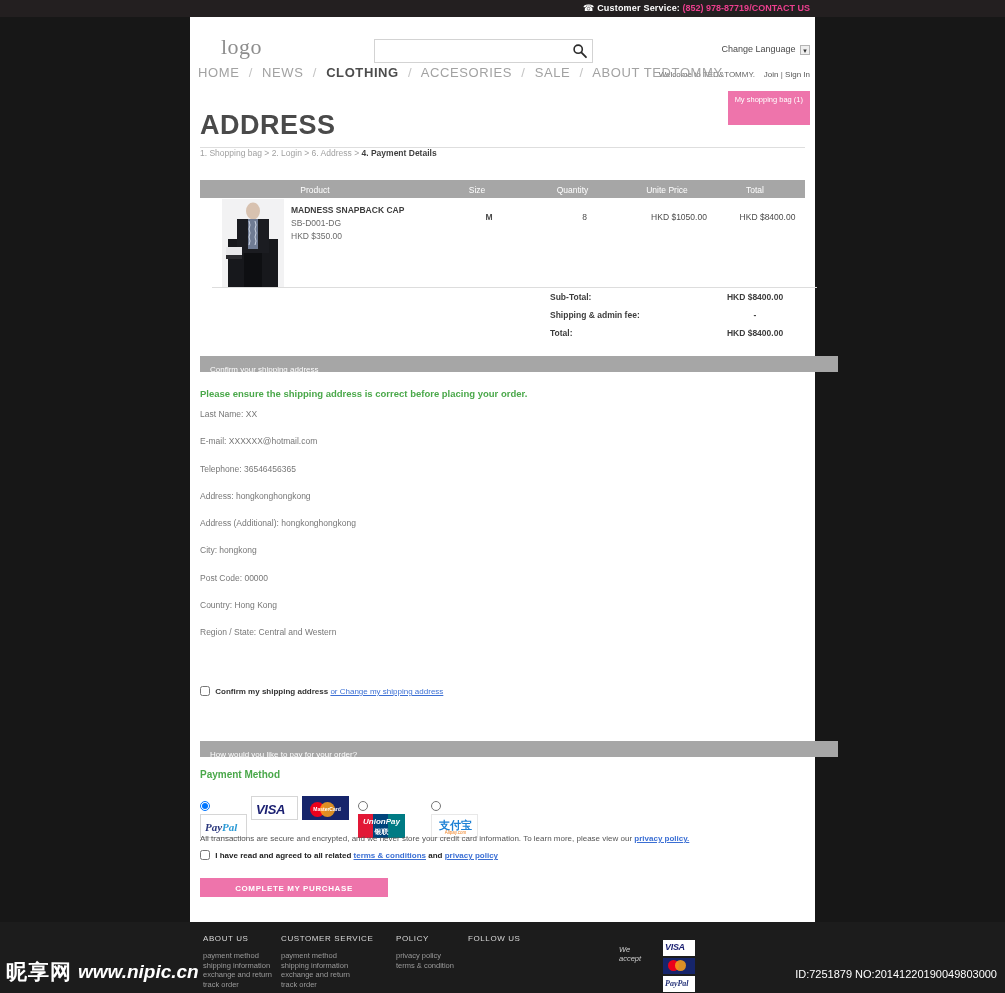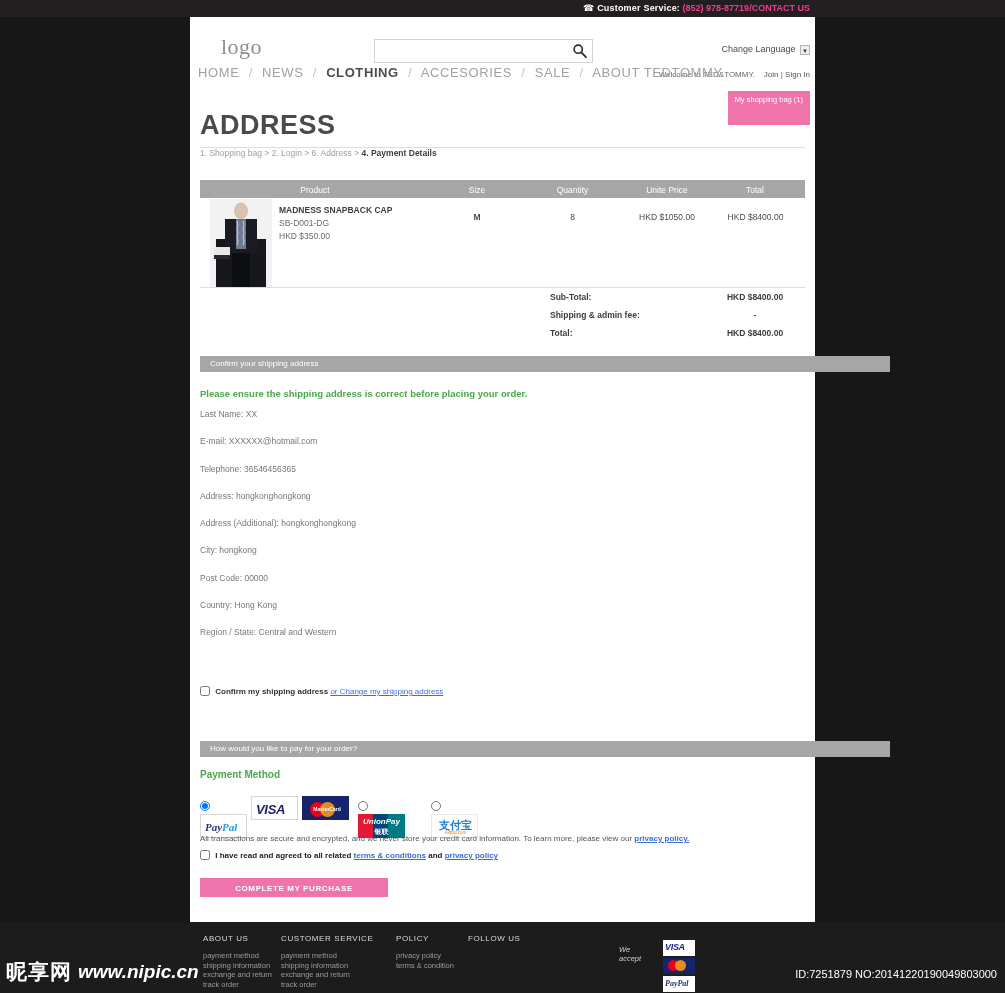--- a/index.html
+++ b/index.html
@@ -114,21 +114,21 @@
     color: #ffffff; font-size: 8.5px;
   }
   .tbl-head div { position: absolute; top: 5px; text-align: center; }
   .th-prod { left: 80px; width: 70px; }
   .th-size { left: 252px; width: 50px; }
   .th-qty  { left: 345px; width: 55px; }
   .th-unit { left: 432px; width: 70px; }
   .th-tot  { left: 525px; width: 60px; }
 
   .tbl-body {
-    position: absolute; left: 10px; top: 181px;
+    position: absolute; left: 22px; top: 181px;
     width: 605px; height: 90px;
     border-bottom: 1px solid #dddddd;
   }
   .prodimg {
     position: absolute; left: 10px; top: 1px;
     width: 62px; height: 88px; overflow: hidden;
     background: #f3f3f4;
   }
   .prodinfo { position: absolute; left: 79px; top: 7px; }
   .prodinfo .pname { font-size: 8.5px; font-weight: bold; color: #3d3d3d; }
@@ -141,23 +141,23 @@
   .c-tot  { left: 523px; width: 65px; }
 
   
   .totals { position: absolute; left: 10px; top: 275px; width: 605px; }
   .trow { position: relative; height: 18px; font-size: 8.5px; }
   .trow .lbl { position: absolute; left: 350px; color: #3d3d3d; font-weight: bold; }
   .trow .val { position: absolute; left: 520px; width: 70px; text-align: center; color: #3d3d3d; font-weight: bold; }
 
   
   .secbar {
-    position: absolute; left: 10px; width: 690px; height: 16px;
+    position: absolute; left: 10px; width: 638px; height: 16px;
     background: #a6a6a6; color: #ffffff; font-size: 8px;
-    padding: 3px 0 0 10px;
+    padding: 9px 0 0 10px;
   }
   #sec-addr { top: 339px; }
   #sec-pay  { top: 724px; }
 
   .greenline {
     position: absolute; left: 10px;
     font-size: 9.5px; font-weight: bold; color: #4aa84a;
   }
   #green-addr { top: 371px; }
   #green-pay  { top: 752px; font-size: 10px; }

